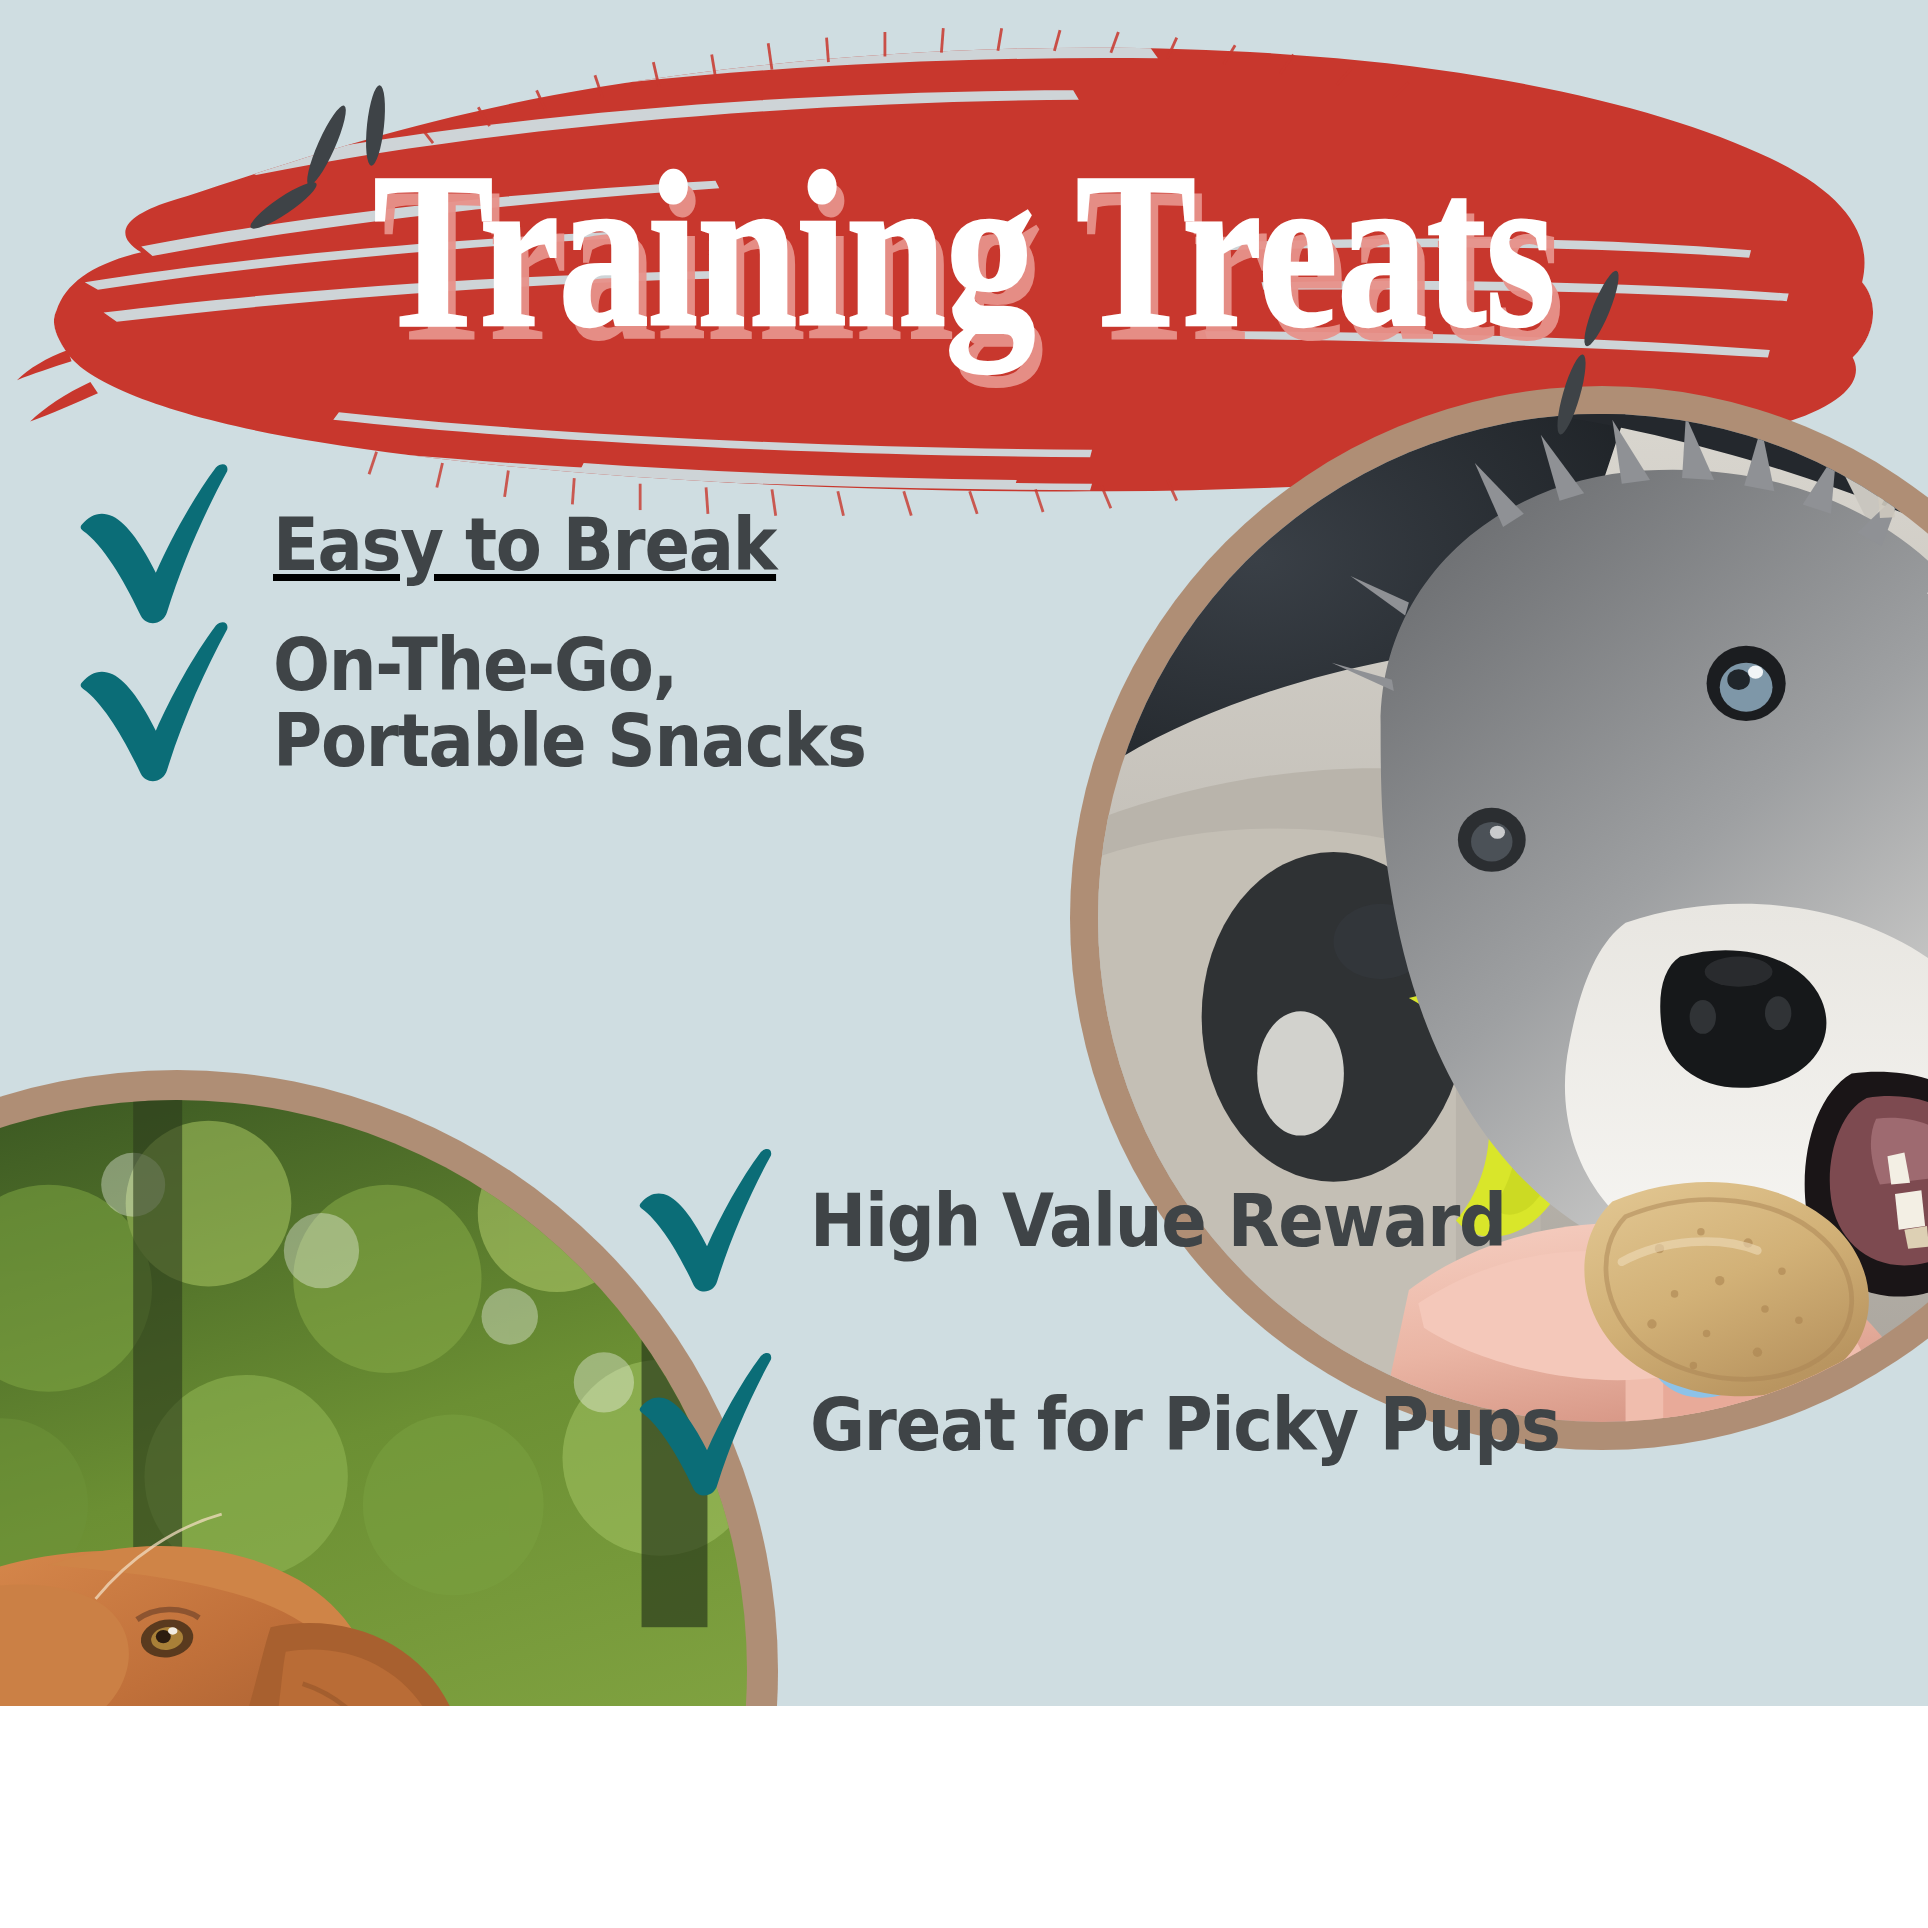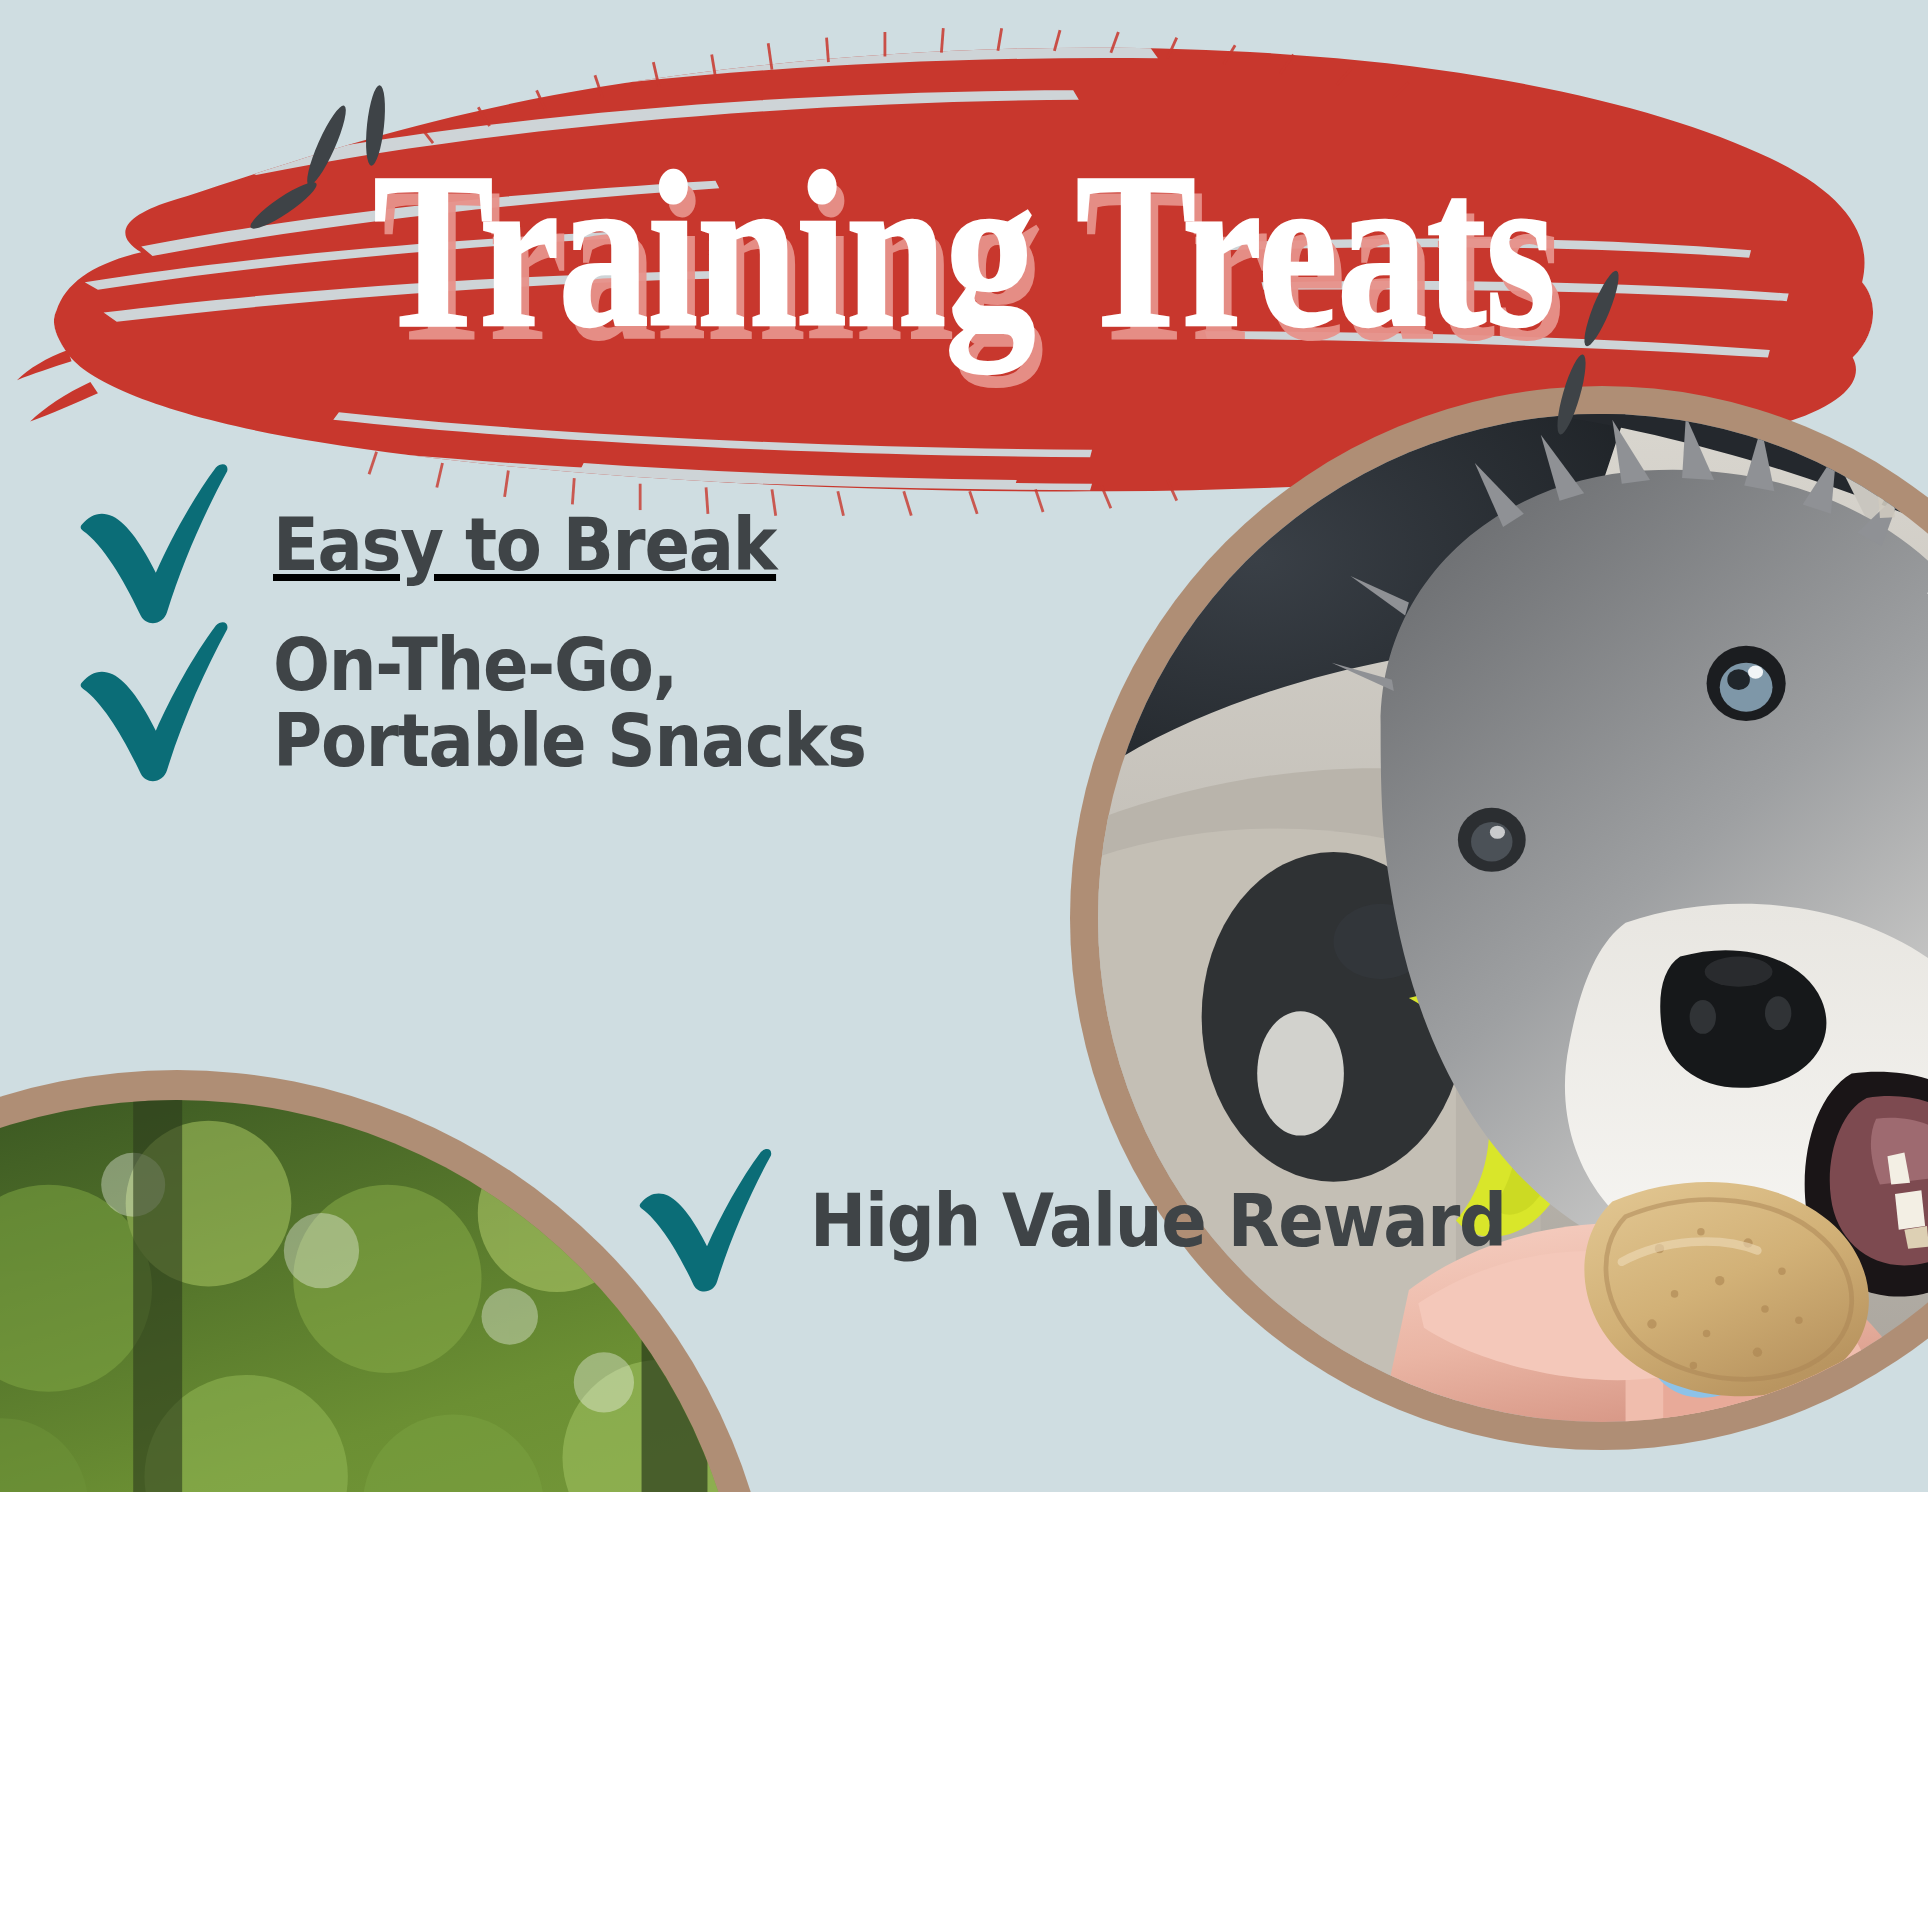--- a/index.html
+++ b/index.html
@@ -4,21 +4,21 @@
 <title>Training Treats</title>
 <style>
   html, body {
     margin: 0;
     padding: 0;
     background: #ffffff;
   }
   #canvas {
     position: relative;
     width: 1928px;
-    height: 1492px;
+    height: 1706px;
     overflow: hidden;
     background: #cfdde1;
     font-family: "Liberation Sans", sans-serif;
   }
 
   
   .banner-wrap {
     position: absolute;
     left: 0;
     top: 0;
@@ -617,15 +617,24 @@
     <svg class="check-icon" width="160" height="169" viewBox="0 0 170 180">
       <path d="M10,68 C18,58 30,54 42,60 C58,68 74,92 88,120
                C104,84 128,40 152,8 C158,2 166,4 164,12
                C140,56 116,110 100,162 C96,176 78,178 72,166
                C58,136 36,96 14,78 C8,74 6,72 10,68 Z" fill="#0b6d77"></path>
     </svg>
     <div class="bullet-text">On-The-Go,
 Portable Snacks</div>
   </div>
 
+  <div class="bullet" id="b4">
+    <svg class="check-icon" width="143" height="156" viewBox="0 0 170 180">
+      <path d="M10,68 C18,58 30,54 42,60 C58,68 74,92 88,120
+               C104,84 128,40 152,8 C158,2 166,4 164,12
+               C140,56 116,110 100,162 C96,176 78,178 72,166
+               C58,136 36,96 14,78 C8,74 6,72 10,68 Z" fill="#0b6d77"></path>
+    </svg>
+    <div class="bullet-text">Great for Picky Pups</div>
+  </div>
 
 </div>
 
 
 </body></html>

